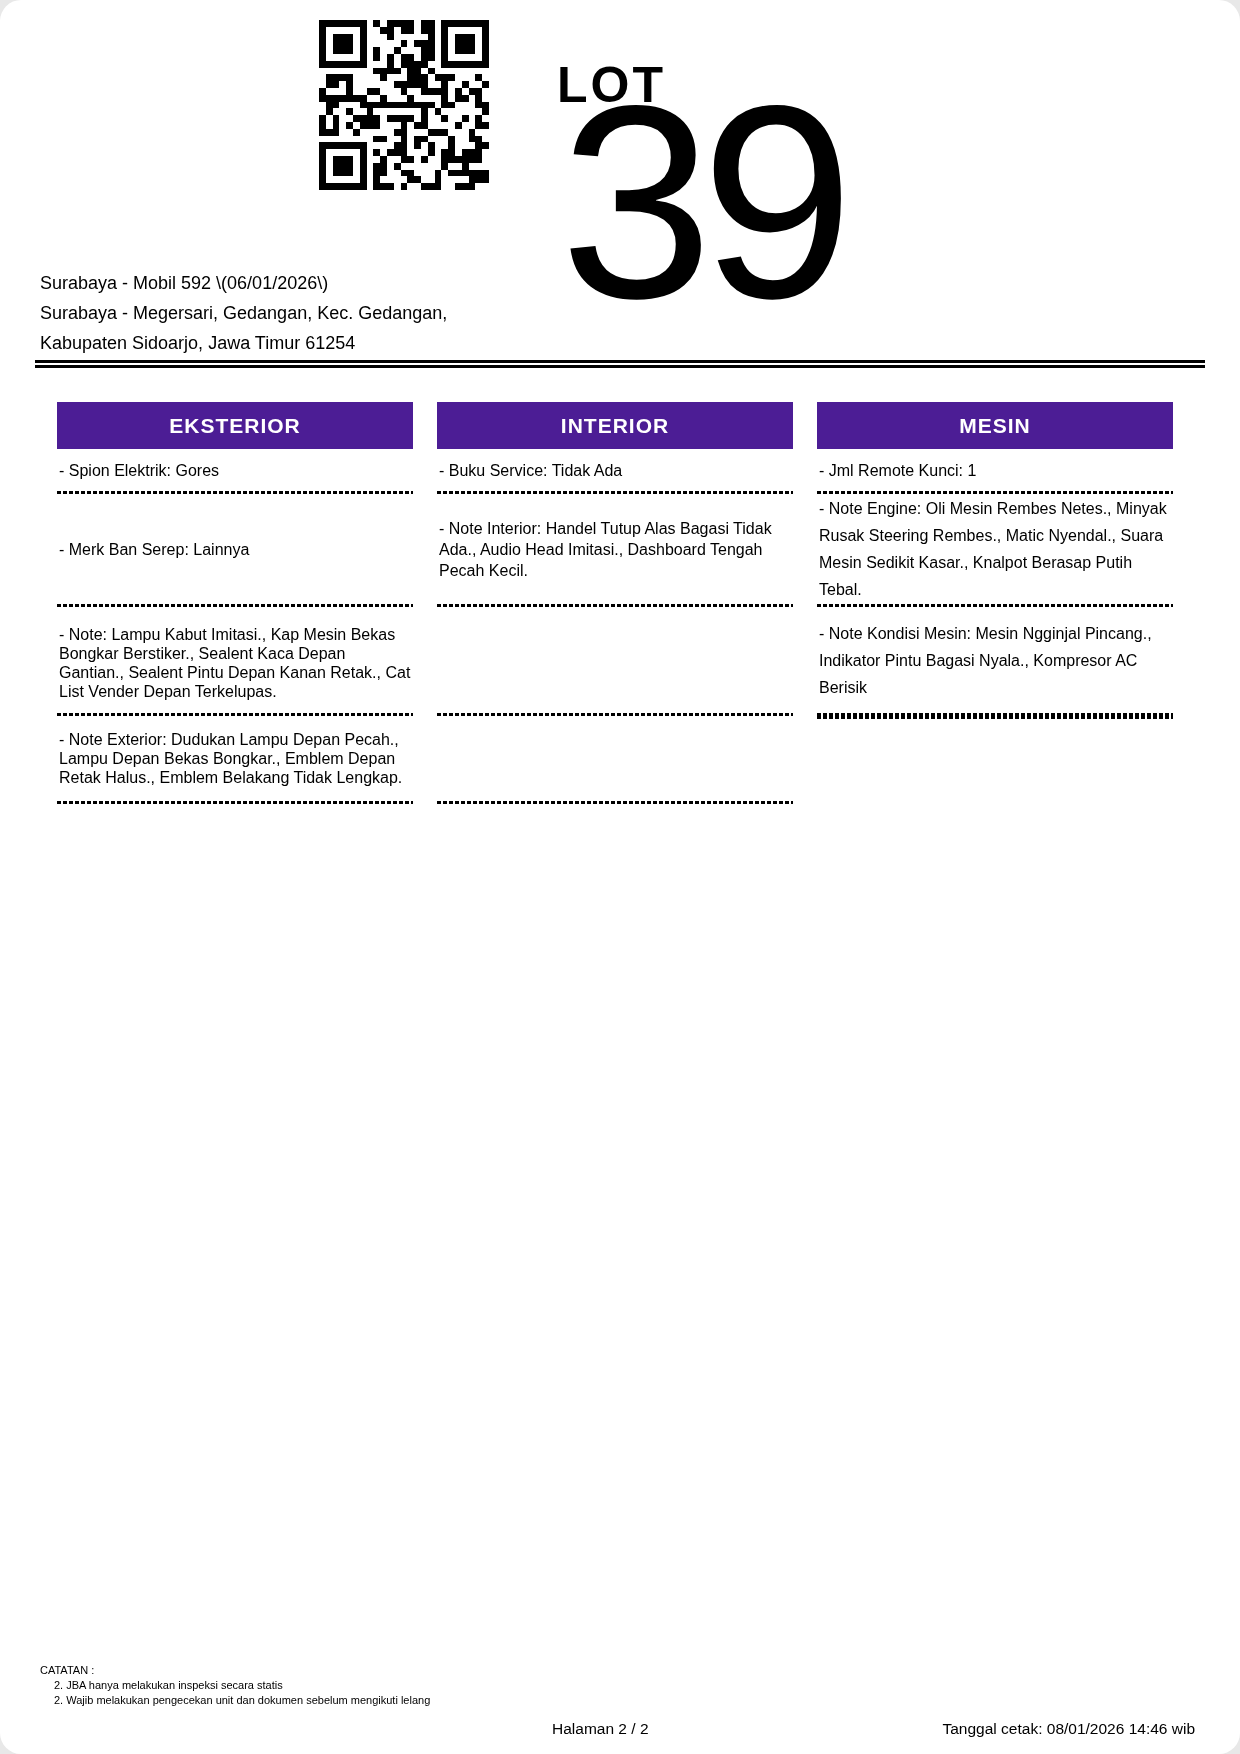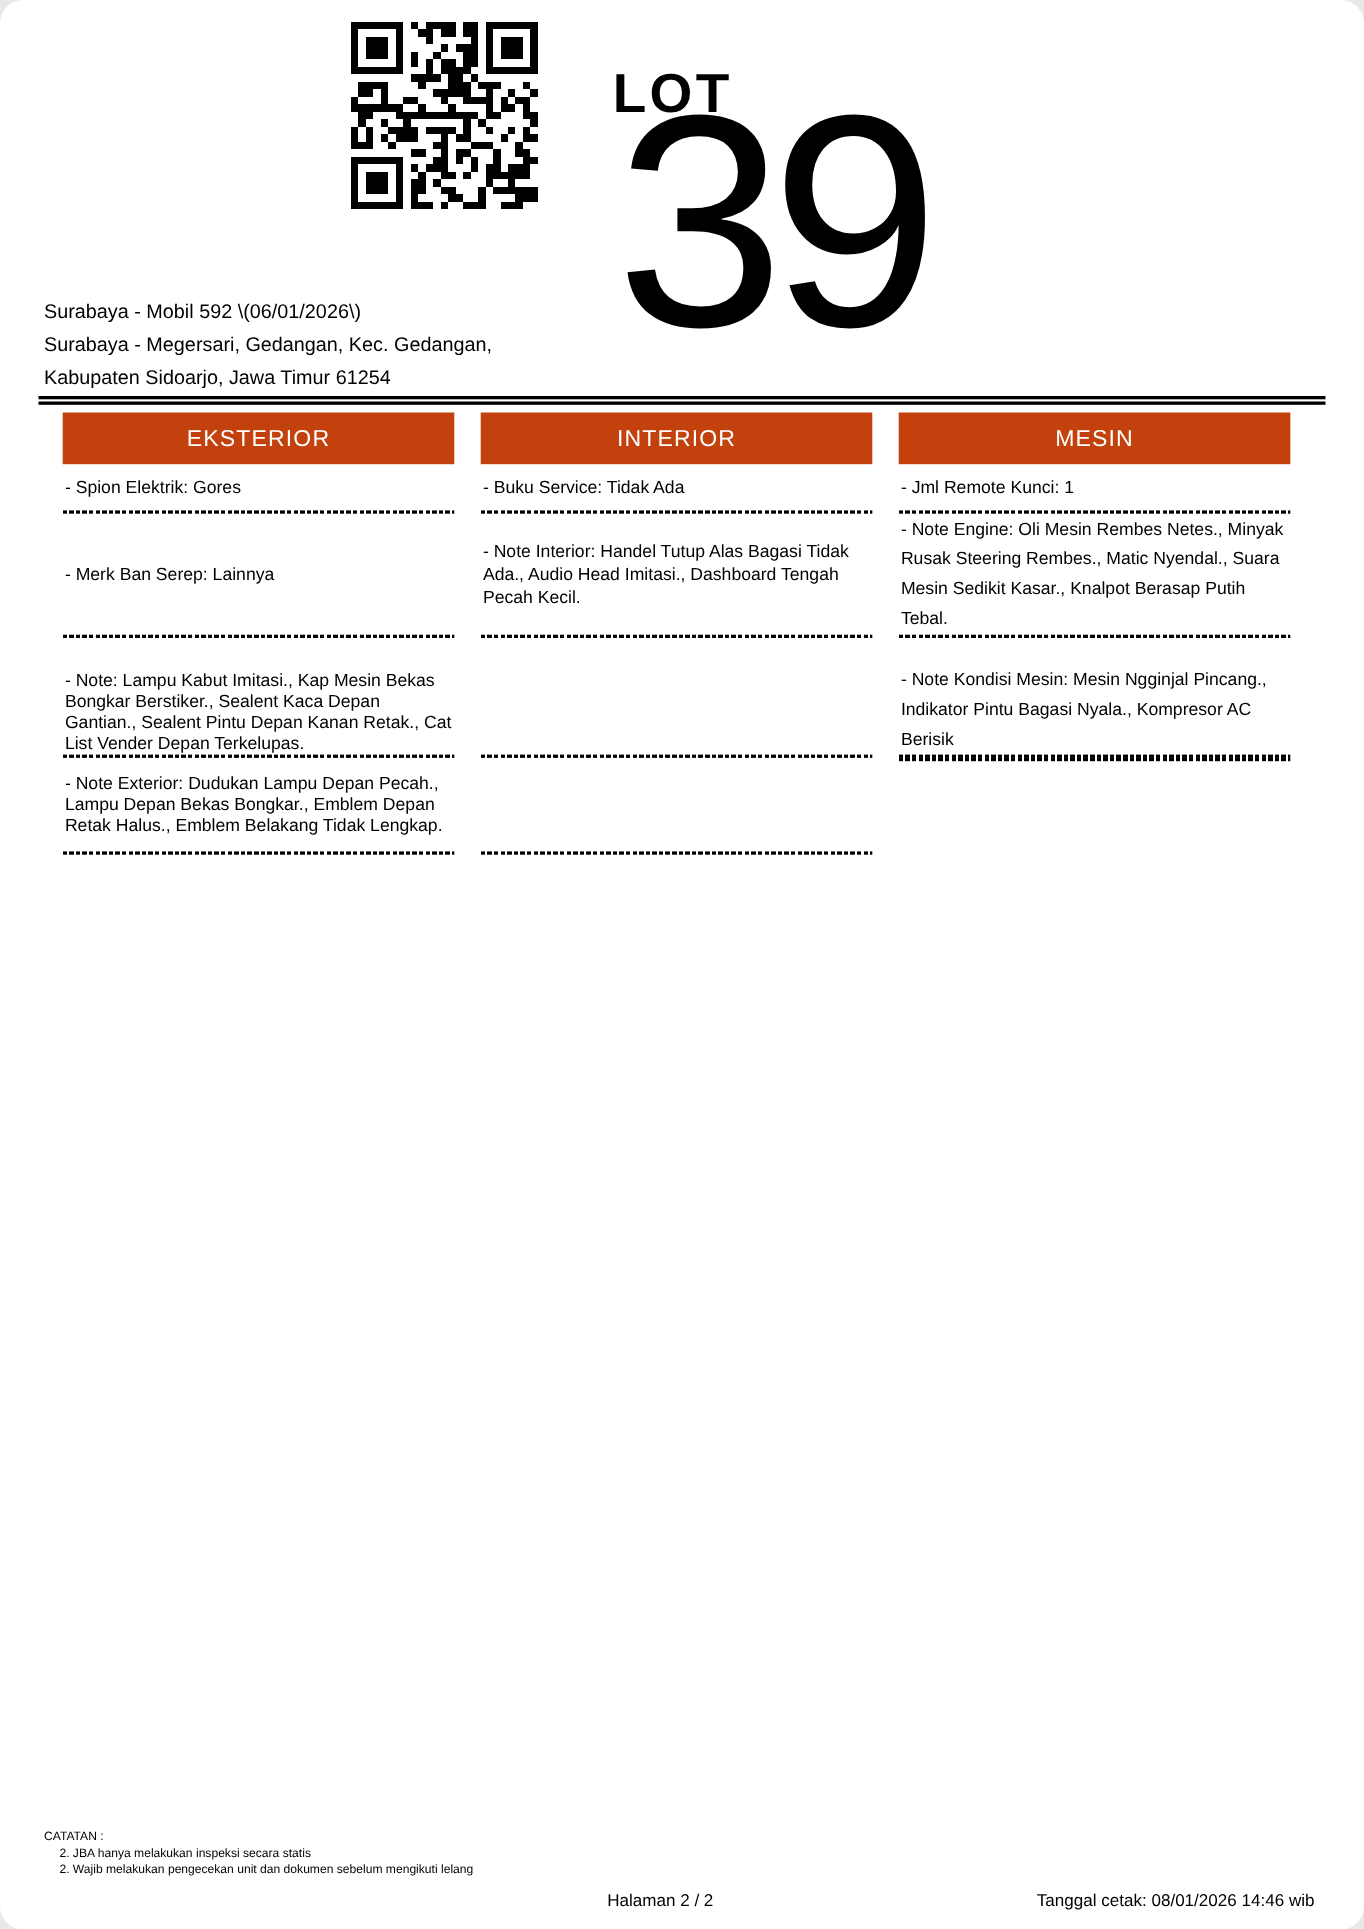--- a/index.html
+++ b/index.html
@@ -34,26 +34,26 @@
     border-top:3px solid #000;border-bottom:3px solid #000;
   }
   
   .cols{
     position:absolute;left:57px;top:375px;width:1116px;
     display:flex;gap:24px;
   }
   .col{flex:1;min-width:0;}
   .colhdr{
     height:47px;line-height:47px;
-    background:#c2410c;color:#fff;
-    text-align:center;font-size:21px;font-weight:normal;letter-spacing:1px;
+    background:#4c1d95;color:#fff;
+    text-align:center;font-size:21px;font-weight:bold;letter-spacing:1px;margin-top:27px;
   }
   .cell{
     display:flex;align-items:center;
-    font-size:16px;padding:0 2px;box-sizing:border-box;
+    font-size:16px;padding:12px 2px;box-sizing:border-box;
   }
   .cell span{display:block;}
   .r1{height:42px;}
   .r2{height:110px;}
   .r3{height:106px;align-items:flex-end;}
   .r4{height:85px;}
   .col-eks .cell{line-height:19px;}
   .col-int .cell{line-height:21px;}
   .col-mes .cell{line-height:27px;}
   .sep{

